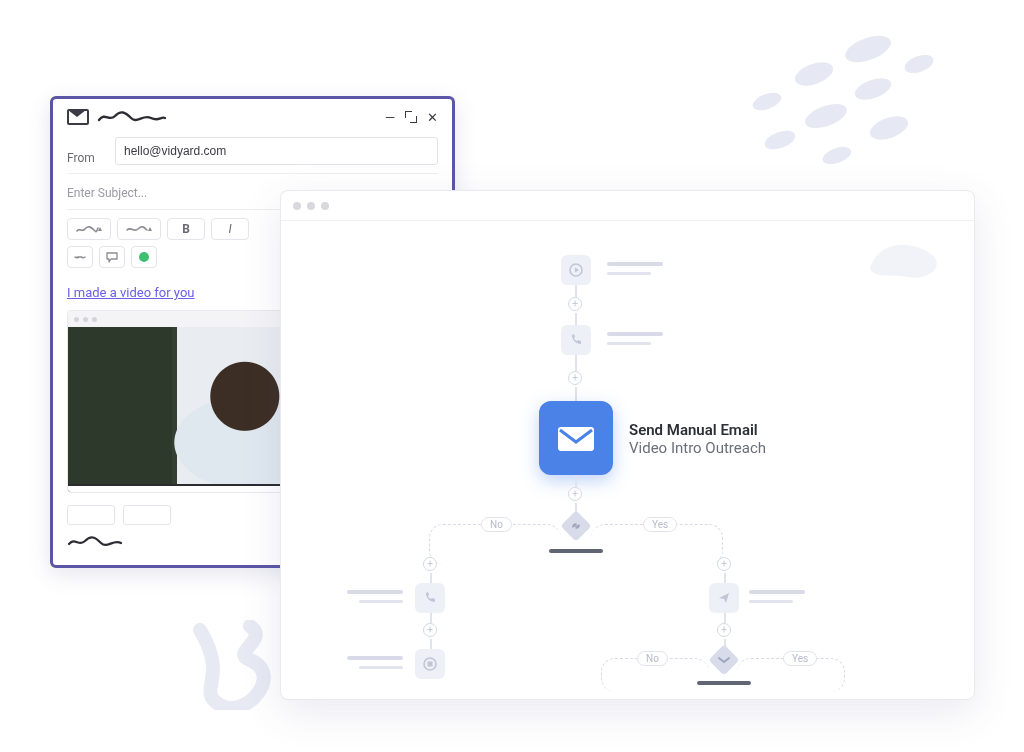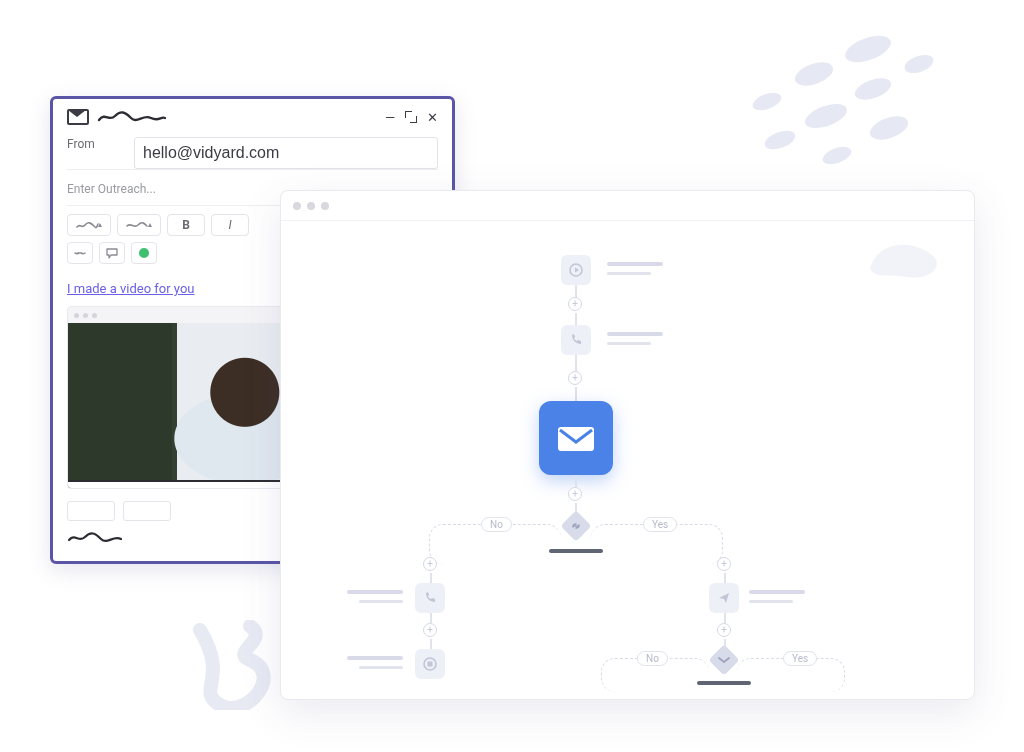--- a/index.html
+++ b/index.html
@@ -79,27 +79,27 @@
     display:inline-block; width:12px;height:12px; position:relative;
   }
   .expand-ic::before,.expand-ic::after{
     content:"";position:absolute;width:6px;height:6px;border:1.6px solid #3b3b45;
   }
   .expand-ic::before{left:0;top:0;border-right:none;border-bottom:none;}
   .expand-ic::after{right:0;bottom:0;border-left:none;border-top:none;}
 
   .compose-body { padding: 4px 14px; }
   .field-row {
-    display:flex; align-items:flex-start; gap:23px;
-    font-size:12px; color:#3b3b45; margin-bottom:0;
+    display:flex; align-items:flex-end; gap:4px;
+    font-size:12px; color:#3b3b45; margin-bottom:8px;
   }
   .field-row .lbl { width:44px; color:#6a6a72; }
   .text-input {
     flex:1; border:1px solid #E2E2E8; border-radius:3px;
-    padding:6px 8px; font-size:16px; color:#3b3b45;
+    padding:6px 8px; font-size:12px; color:#3b3b45;
   }
   .chip {
     display:inline-flex; align-items:center; gap:6px;
     border:1px solid #B9B6E6; border-radius:3px;
     padding:4px 8px; font-size:12px; color:#3b3b45;
   }
   .chip .avatar {
     width:16px;height:16px;background:#7B6FE8;border-radius:3px;
     display:flex;align-items:center;justify-content:center;
   }
@@ -278,21 +278,21 @@
     </div>
   </div>
 
   <div class="compose-body">
     <div class="field-row">
       <span class="lbl">From</span>
       <input class="text-input" value="hello@vidyard.com" style="">
     </div>
 
     <div class="subject-line">
-      <span class="ph">Enter Outreach...</span>
+      <span class="ph">Enter Subject...</span>
     </div>
 
     <div class="toolbar">
       <div class="tbtn wide">
         <svg width="26" height="10" viewBox="0 0 26 10">
             <path d="M1 7 C 4 3, 6 9, 9 5 S 15 3, 18 6 20 8 22 4" stroke="#8a8a94" stroke-width="1.6" fill="none" stroke-linecap="round"></path>
             <path d="M24 3 l-2 4 l4 0 z" fill="#8a8a94"></path>
           </svg>
       </div>
       <div class="tbtn wide">
@@ -377,20 +377,24 @@
     <div class="vline" style="left:294px;top:134px;height:16px"></div>
     <div class="plus-dot" style="left:287px;top:150px">+</div>
     <div class="vline" style="left:294px;top:166px;height:14px"></div>
 
     <div class="bignode" style="left:258px;top:180px">
       <svg viewBox="0 0 40 30">
           <rect x="2" y="4" width="36" height="24" rx="3" fill="#fff"></rect>
           <path d="M4 7 L20 19 L36 7" stroke="#4B82E8" stroke-width="3" fill="none"></path>
         </svg>
     </div>
+    <div class="biglabel" style="left:348px;top:200px">
+      <div class="t1">Send Manual Email</div>
+      <div class="t2">Video Intro Outreach</div>
+    </div>
 
     <div class="vline" style="left:294px;top:254px;height:12px"></div>
     <div class="plus-dot" style="left:287px;top:266px">+</div>
     <div class="vline" style="left:294px;top:282px;height:12px"></div>
 
     <div class="node-hex" style="left:284px;top:294px"></div>
     <svg style="position:absolute;left:288px;top:298px" width="14" height="14" viewBox="0 0 14 14">
         <path d="M4 8 a3 3 0 0 1 3 -3 M10 6 a3 3 0 0 1 -3 3 M5 7 l4 0" stroke="#9EA4BC" stroke-width="1.6" fill="none" stroke-linecap="round"></path>
       </svg>
 

